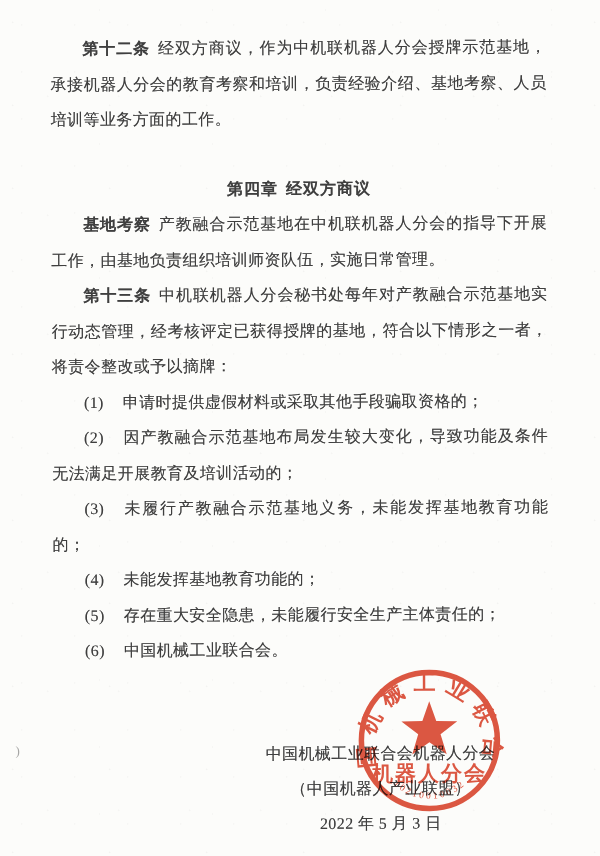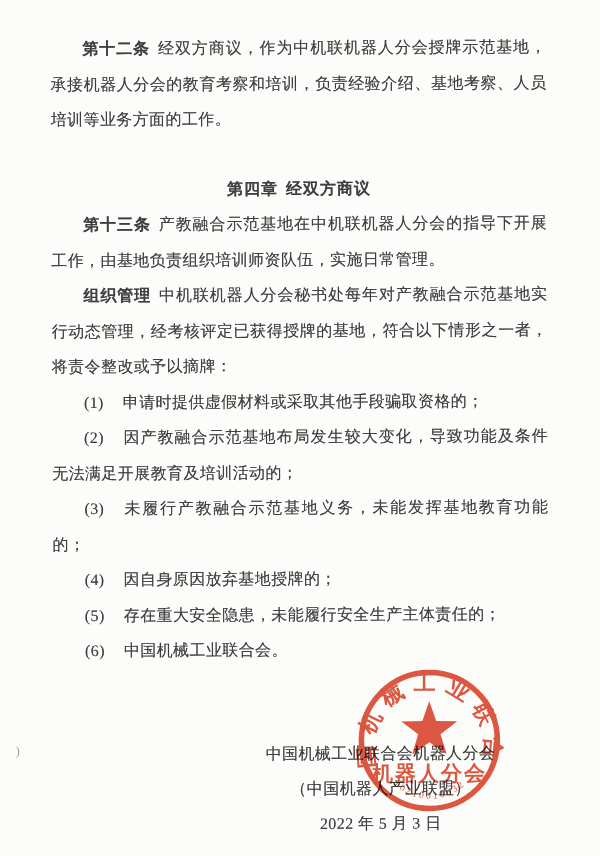--- a/index.html
+++ b/index.html
@@ -91,31 +91,31 @@
 
 <div class="page">
   <div class="scan">
 
     <div class="content">
 
       <p><span class="art-label">第十二条</span><span>经双方商议，作为中机联机器人分会授牌示范基地，承接机器人分会的教育考察和培训，负责经验介绍、基地考察、人员培训等业务方面的工作。</span></p>
 
       <p class="chapter"><span>第四章</span><span class="chapter-gap"></span><span>经双方商议</span></p>
 
-      <p><span class="art-label">第十三条</span><span>产教融合示范基地在中机联机器人分会的指导下开展工作，由基地负责组织培训师资队伍，实施日常管理。</span></p>
+      <p><span class="art-label">基地考察</span><span>产教融合示范基地在中机联机器人分会的指导下开展工作，由基地负责组织培训师资队伍，实施日常管理。</span></p>
 
-      <p><span class="art-label">组织管理</span><span>中机联机器人分会秘书处每年对产教融合示范基地实行动态管理，经考核评定已获得授牌的基地，符合以下情形之一者，将责令整改或予以摘牌：</span></p>
+      <p><span class="art-label">第十三条</span><span>中机联机器人分会秘书处每年对产教融合示范基地实行动态管理，经考核评定已获得授牌的基地，符合以下情形之一者，将责令整改或予以摘牌：</span></p>
 
       <p class="clause"><span class="clause-num">(1)</span><span>申请时提供虚假材料或采取其他手段骗取资格的；</span></p>
 
       <p class="clause"><span class="clause-num">(2)</span><span>因产教融合示范基地布局发生较大变化，导致功能及条件无法满足开展教育及培训活动的；</span></p>
 
       <p class="clause"><span class="clause-num">(3)</span><span>未履行产教融合示范基地义务，未能发挥基地教育功能的；</span></p>
 
-      <p class="clause"><span class="clause-num">(4)</span><span>因自身原因放弃基地授牌的；</span></p>
+      <p class="clause"><span class="clause-num">(4)</span><span>未能发挥基地教育功能的；</span></p>
 
       <p class="clause"><span class="clause-num">(5)</span><span>存在重大安全隐患，未能履行安全生产主体责任的；</span></p>
 
       <p class="clause"><span class="clause-num">(6)</span><span>中国机械工业联合会。</span></p>
 
       <div class="signature">
         <p>中国机械工业联合会机器人分会</p>
         <p>（中国机器人产业联盟）</p>
         <p>2022 年 5 月 3 日</p>
       </div>

